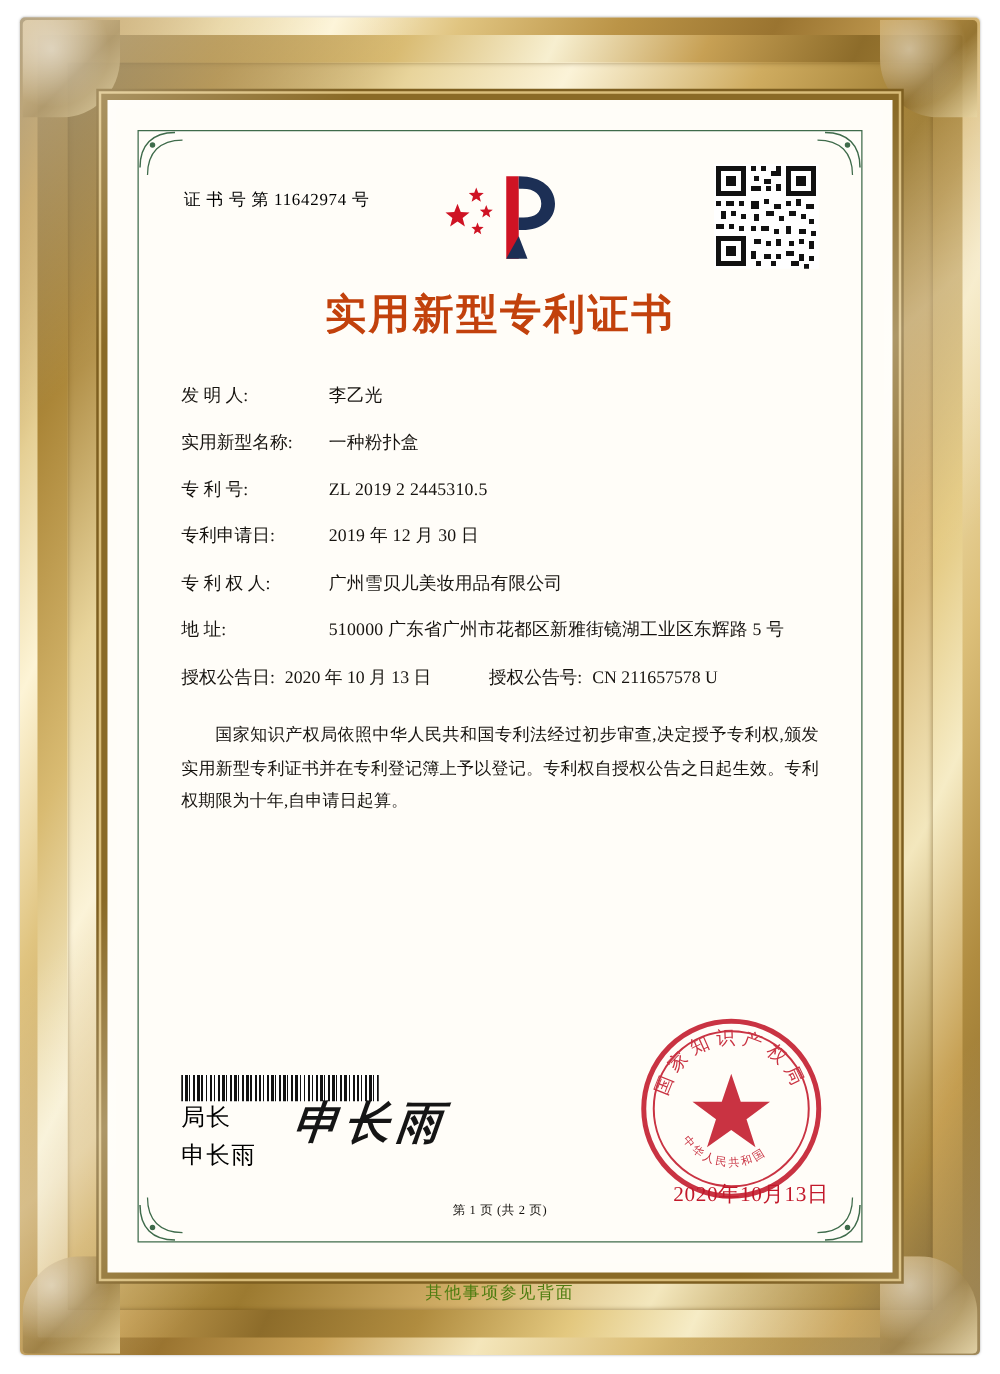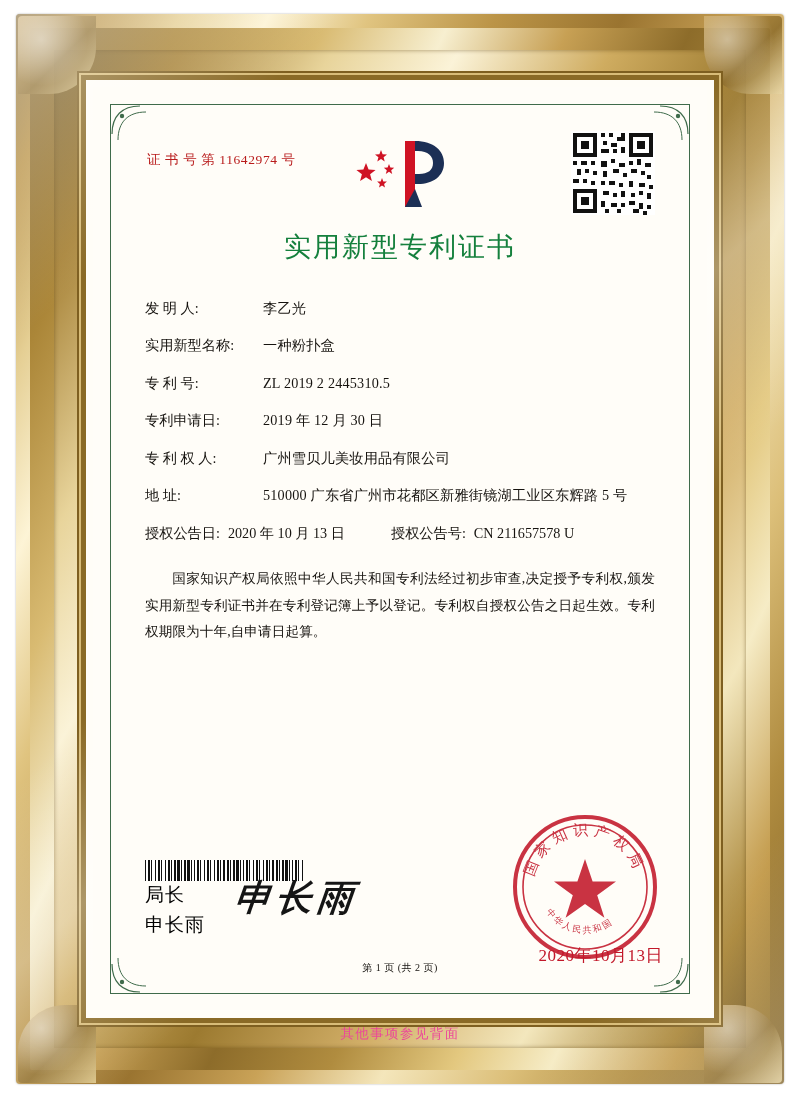--- a/index.html
+++ b/index.html
@@ -140,45 +140,45 @@
   .header-row {
     position: relative;
     height: 96px;
   }
   .cert-no {
     position: absolute;
     left: 2px;
     top: 26px;
     font-size: 13.5px;
     letter-spacing: .6px;
-    color: #b91c1c;
+    color: #000000;
   }
   .emblem {
     position: absolute;
     left: 50%;
     top: 8px;
     transform: translateX(-50%);
     width: 96px;
     height: 82px;
   }
   .qr {
     position: absolute;
     right: 0;
     top: 6px;
     width: 84px;
     height: 84px;
   }
 
   .title {
     text-align: center;
-    font-size: 27px;
-    font-weight: normal;
+    font-size: 33px;
+    font-weight: bold;
     letter-spacing: 2px;
     margin: 8px 0 0 0;
-    color: #15803d;
+    color: #c2410c;
     font-family: "DejaVu Serif", "Liberation Serif", serif;
   }
 
   .fields {
     margin-top: 34px;
     font-size: 14.2px;
     line-height: 1.3;
   }
   .field {
     display: flex;
@@ -283,21 +283,21 @@
     letter-spacing: .5px;
   }
   .outside-note {
     position: absolute;
     left: 93px;
     width: 614px;
     top: 1025px;
     text-align: center;
     font-size: 13.4px;
     letter-spacing: 1.5px;
-    color: #ec4899;
+    color: #4d7c0f;
   }
 </style>
 </head>
 <body>
 
 <div class="page">
 
   <div class="frame-outer"></div>
   <div class="frame-bevel"></div>
   <div class="frame-inner-groove"></div>

